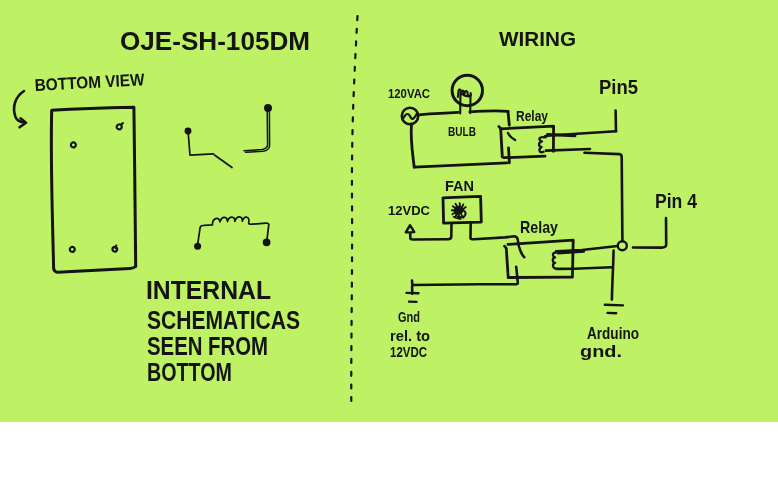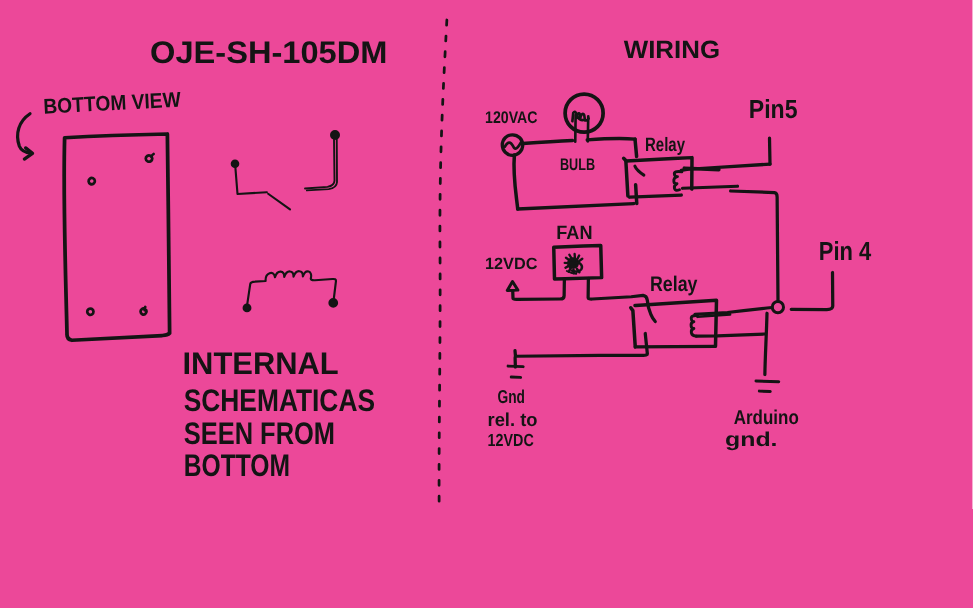--- a/index.html
+++ b/index.html
@@ -1,16 +1,16 @@
 <!DOCTYPE html>
 <html><head>
 <meta charset="utf-8">
 <style>
   html,body{margin:0;padding:0;background:#ffffff;}
-  .page{width:778px;height:486px;position:relative;overflow:hidden;background:#ec4899;}
+  .page{width:778px;height:422px;position:relative;overflow:hidden;background:#bef264;}
   svg{position:absolute;left:0;top:0;}
   text{font-family:"Liberation Sans",sans-serif;font-weight:700;fill:#141414;stroke:none;}
 </style>
 </head>
 <body>
 <div class="page">
 <svg width="778" height="486" viewBox="0 0 778 486" fill="none" stroke="#141414" stroke-linecap="round" stroke-linejoin="round">
 
 <text x="120" y="50" font-size="25" textLength="190" lengthAdjust="spacingAndGlyphs">OJE-SH-105DM</text>
 

